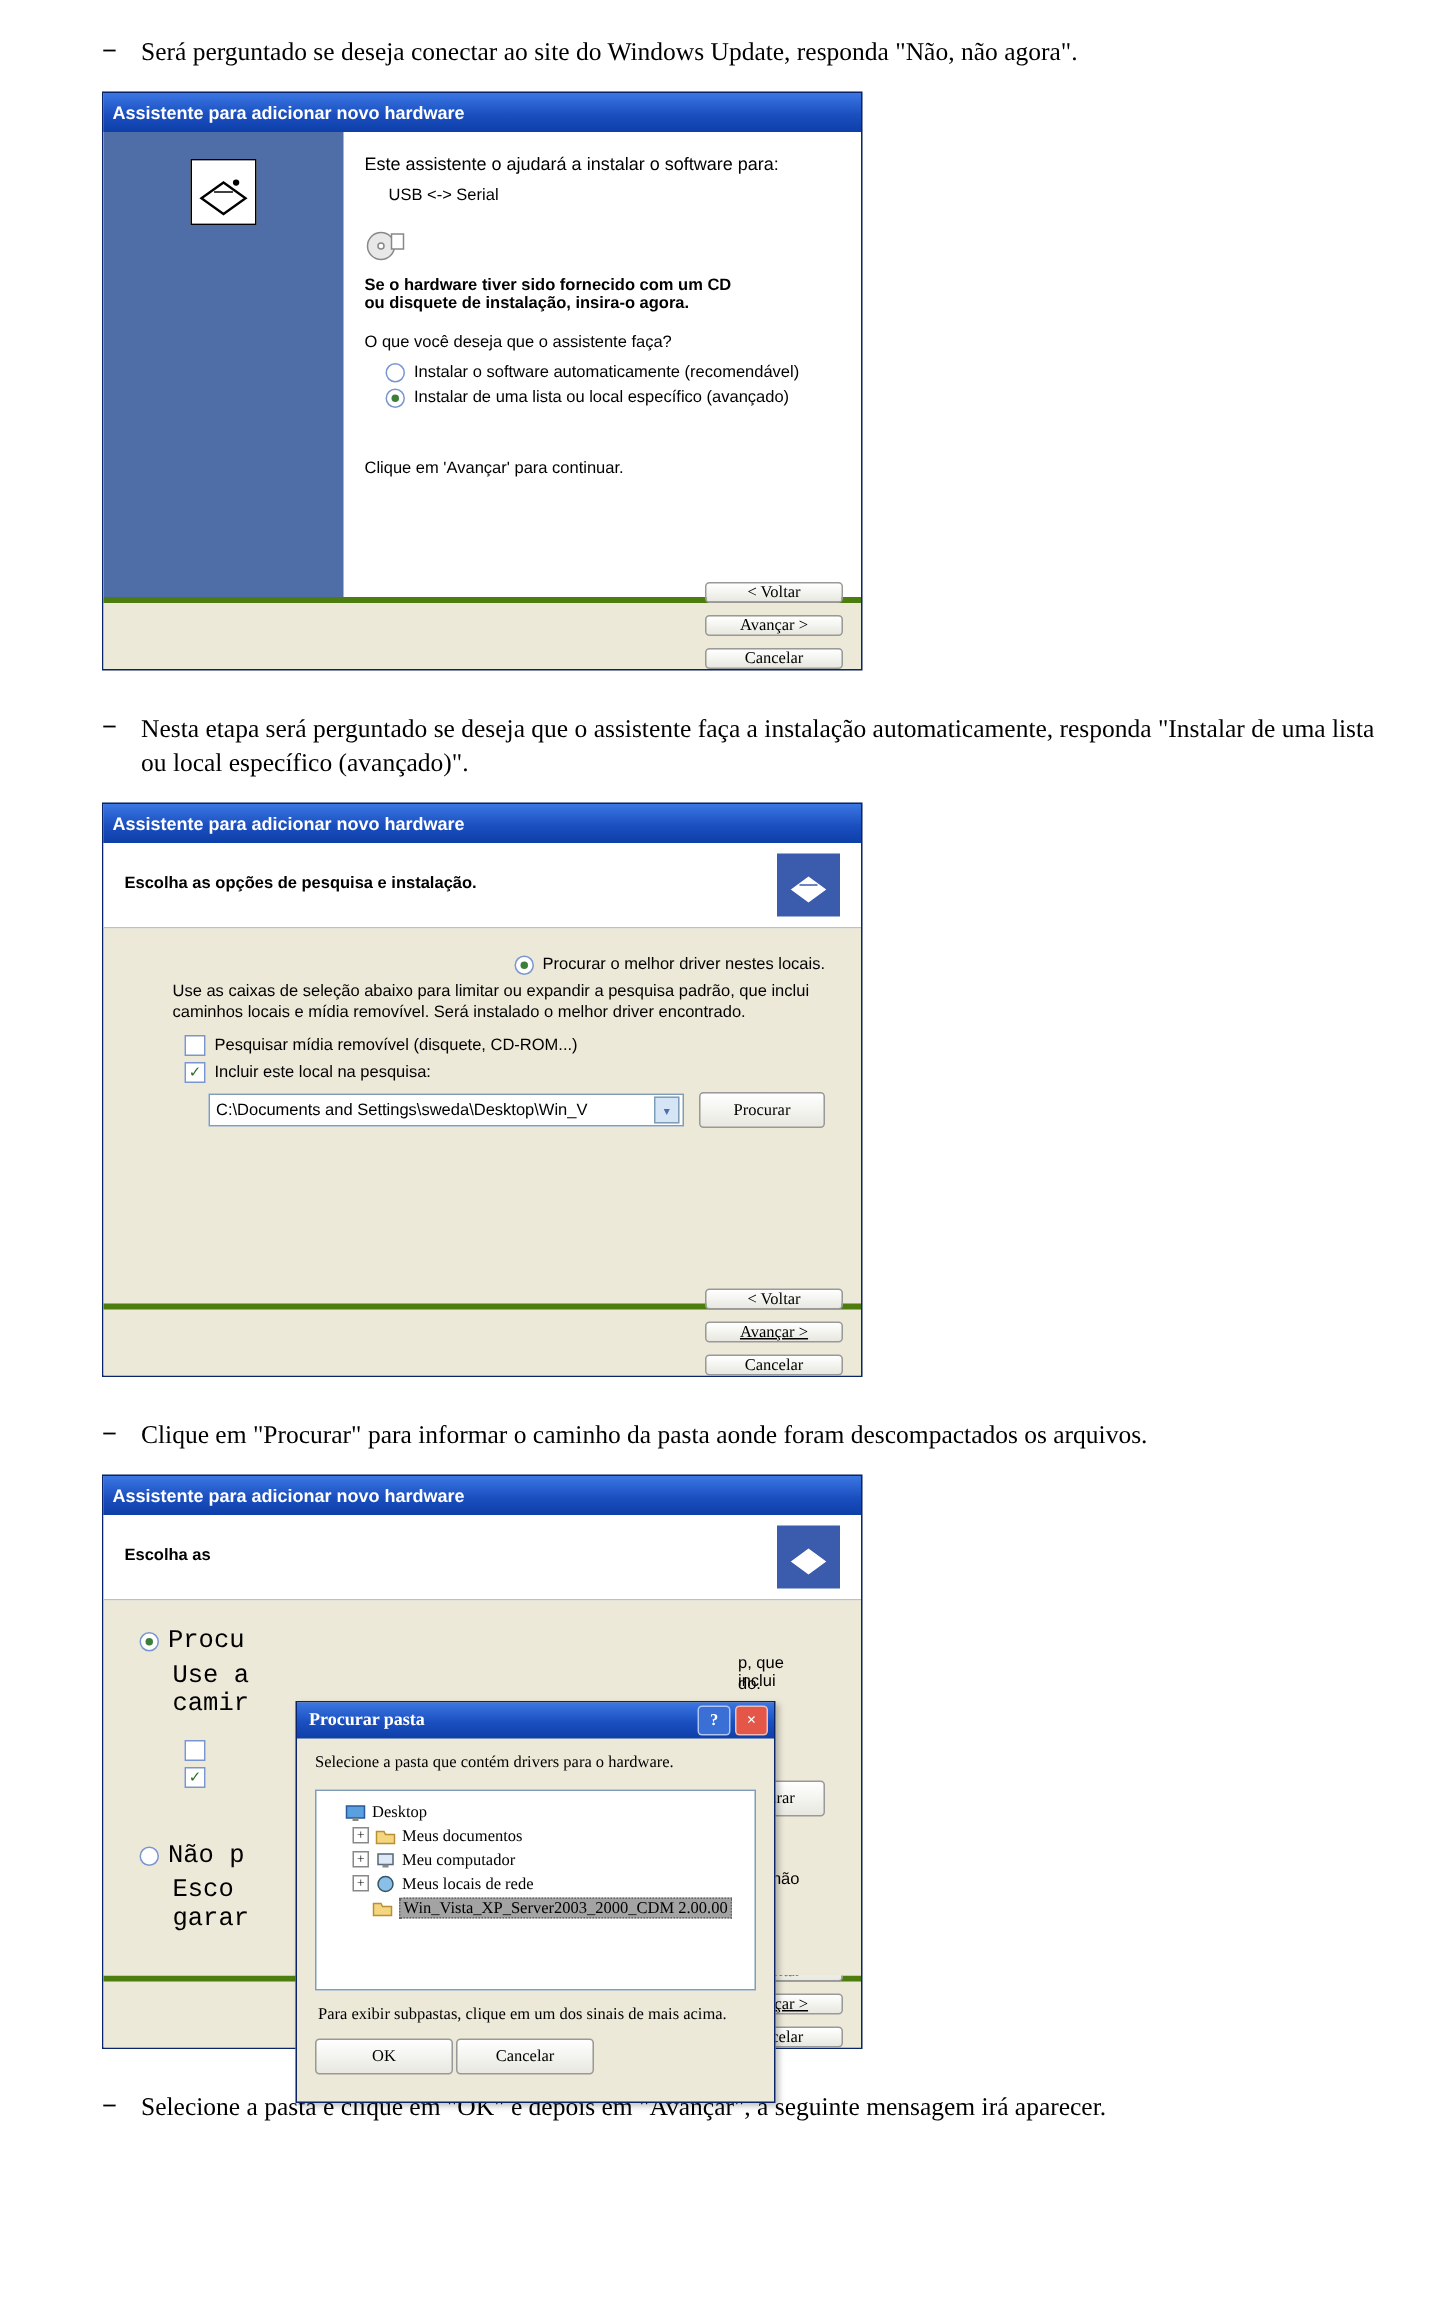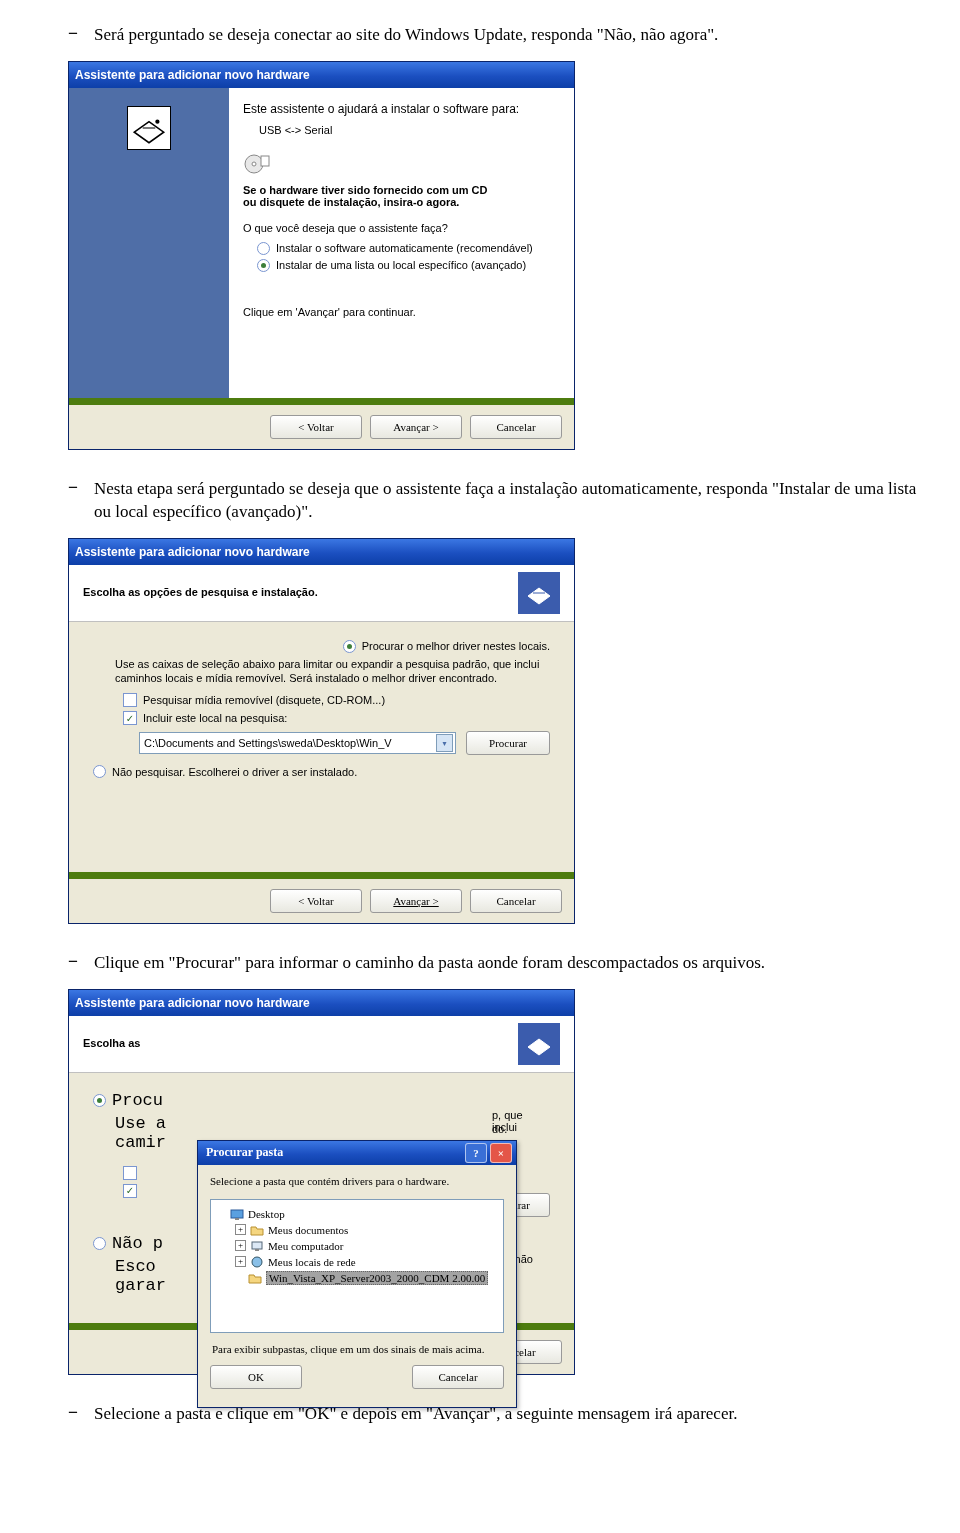--- a/index.html
+++ b/index.html
@@ -81,23 +81,23 @@
   .radio {
     width:11px; height:11px; border:1px solid #7a96d1; border-radius:50%;
     background:#fff; display:inline-flex; align-items:center; justify-content:center;
   }
   .radio.checked::after{
     content:""; width:5px; height:5px; background:#3d7f3a; border-radius:50%;
   }
   .footer {
     height: 44px;
     background: #ece9d8;
-    border-top: 7px solid #4d7c0f;
-    display:flex; align-items:center; justify-content:flex-end;
-    padding-right: 12px; gap:8px;
+    border-top: 4px solid #4d7c0f;
+    display:flex; align-items:flex-end; justify-content:flex-end;
+    padding-right: 12px; gap:8px;flex-direction:column;
   }
   .xpbtn {
     min-width: 74px; height:22px;
     border:1px solid #999;
     background: linear-gradient(#fff,#e8e8e0);
     border-radius:3px;
     font-family: Tahoma; font-size:11px;
     display:inline-flex; align-items:center; justify-content:center;
     padding: 0 8px;
   }
@@ -185,21 +185,21 @@
   .tree-row { display:flex; align-items:center; gap:4px; height:16px; font-size:11px; }
   .exp {
     width:9px; height:9px; border:1px solid #888; font-size:9px; line-height:7px;
     display:flex; align-items:center; justify-content:center; background:#fff;
   }
   .ticon { width:14px; height:14px; display:inline-flex; align-items:center; justify-content:center; }
   .ticon svg { width:14px; height:14px; }
   .tree-row.sel .tlabel { background:#a3a3a3; border:1px dotted #666; padding:0 2px; }
   .ind1 { padding-left:18px; }
   .bd-note { font-size:11px; margin:10px 2px 10px 2px; }
-  .bd-foot { display:flex; justify-content:space-between; gap:15px; padding-bottom:8px; }
+  .bd-foot { display:flex; justify-content:flex-start; gap:2px; padding-bottom:8px; }
 
   .ghost-right {
     position:absolute; right:24px; width:58px;
     font-size:11px;
   }
 </style>
 </head>
 <body>
 
 <div class="bullet-row">
@@ -298,24 +298,20 @@
       <span>Incluir este local na pesquisa:</span>
     </div>
     <div class="path-row">
       <div class="combo">
         <span>C:\Documents and Settings\sweda\Desktop\Win_V</span>
         <span class="combo-arrow">▾</span>
       </div>
       <div class="xpbtn" style="min-width:66px;">
           <span>Procurar</span>
         </div>
-    </div>
-    <div class="radio-row" style="margin-left:0;">
-      <span class="radio"></span>
-      <span>Não pesquisar. Escolherei o driver a ser instalado.</span>
     </div>
   </div>
   <div class="footer">
     <div class="xpbtn">
         <span>&lt; Voltar</span>
       </div>
     <div class="xpbtn">
         <span style="text-decoration:underline;text-decoration-style:solid;">Avançar &gt;</span>
       </div>
     <div class="xpbtn">

